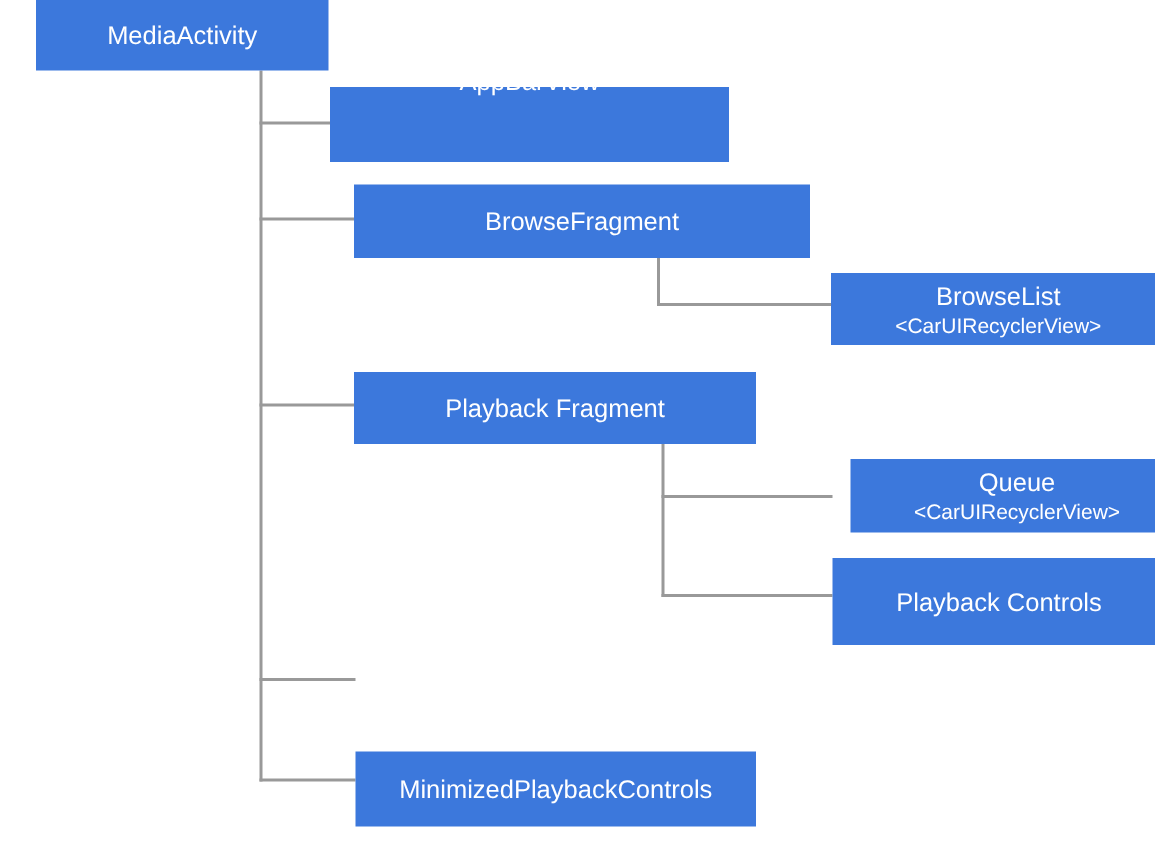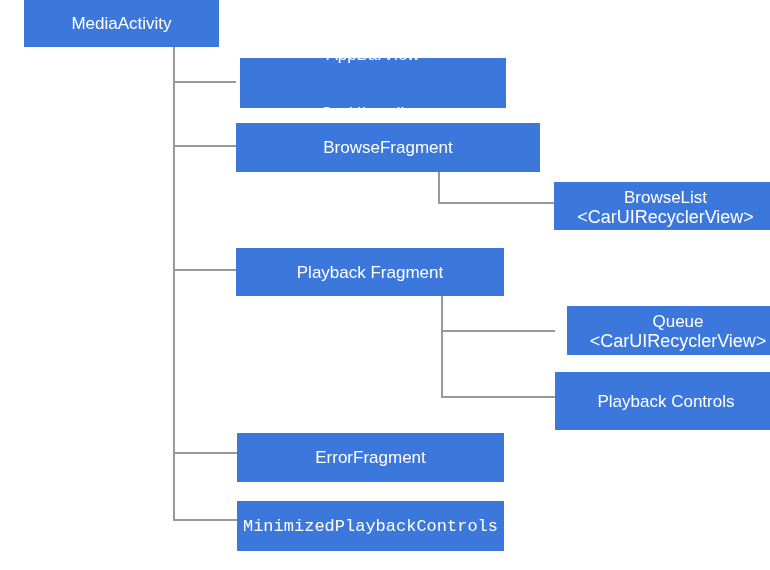--- a/index.html
+++ b/index.html
@@ -29,39 +29,39 @@
     justify-content: center;
     text-align: center;
     box-sizing: border-box;
   }
   .node .label {
     font-size: 17px;
     line-height: 21px;
     white-space: nowrap;
   }
   .node .sublabel {
-    font-size: 18px;
+    font-size: 14px;
     line-height: 18px;
     white-space: nowrap;
   }
   .conn {
     position: absolute;
     background: var(--line);
   }
 
   
   .n-media        { left: 0px;   top: 0px;   width: 195px; height: 47px; }
-  .n-appbar       { left: 216px; top: 58px;  width: 266px; height: 50px; gap: 40px; }
+  .n-appbar       { left: 196px; top: 58px;  width: 266px; height: 50px; gap: 40px; }
   .n-browsefrag   { left: 212px; top: 123px; width: 304px; height: 49px; }
   .n-browselist   { left: 530px; top: 182px; width: 223px; height: 48px; }
   .n-playbackfrag { left: 212px; top: 248px; width: 268px; height: 48px; }
   .n-queue        { left: 543px; top: 306px; width: 222px; height: 49px; }
   .n-playbackctrl { left: 531px; top: 372px; width: 222px; height: 58px; }
   .n-errorfrag    { left: 213px; top: 433px; width: 267px; height: 49px; }
-  .n-minimized    { left: 213px; top: 501px; width: 267px; height: 50px; font-family: Liberation Mono, monospace; }
+  .n-minimized    { left: 213px; top: 501px; width: 267px; height: 50px; }
 
   
   .c-trunk    { left: 149px; top: 47px;  width: 2px;   height: 474px; }
   .c-b1       { left: 149px; top: 81px;  width: 63px;  height: 2px; }
   .c-b2       { left: 149px; top: 145px; width: 63px;  height: 2px; }
   .c-b3       { left: 149px; top: 269px; width: 63px;  height: 2px; }
   .c-b4       { left: 149px; top: 452px; width: 64px;  height: 2px; }
   .c-b5       { left: 149px; top: 519px; width: 64px;  height: 2px; }
   .c-browse-v { left: 414px; top: 172px; width: 2px;   height: 32px; }
   .c-browse-h { left: 414px; top: 202px; width: 116px; height: 2px; }
@@ -110,21 +110,18 @@
 
   <div class="node n-queue">
     <span class="label">Queue</span>
     <span class="sublabel">&lt;CarUIRecyclerView&gt;</span>
   </div>
 
   <div class="node n-playbackctrl">
     <span class="label">Playback Controls</span>
   </div>
 
-  <div class="node n-errorfrag">
-    <span class="label">ErrorFragment</span>
-  </div>
 
   <div class="node n-minimized">
     <span class="label">MinimizedPlaybackControls</span>
   </div>
 
 </div>
 
 </body></html>

